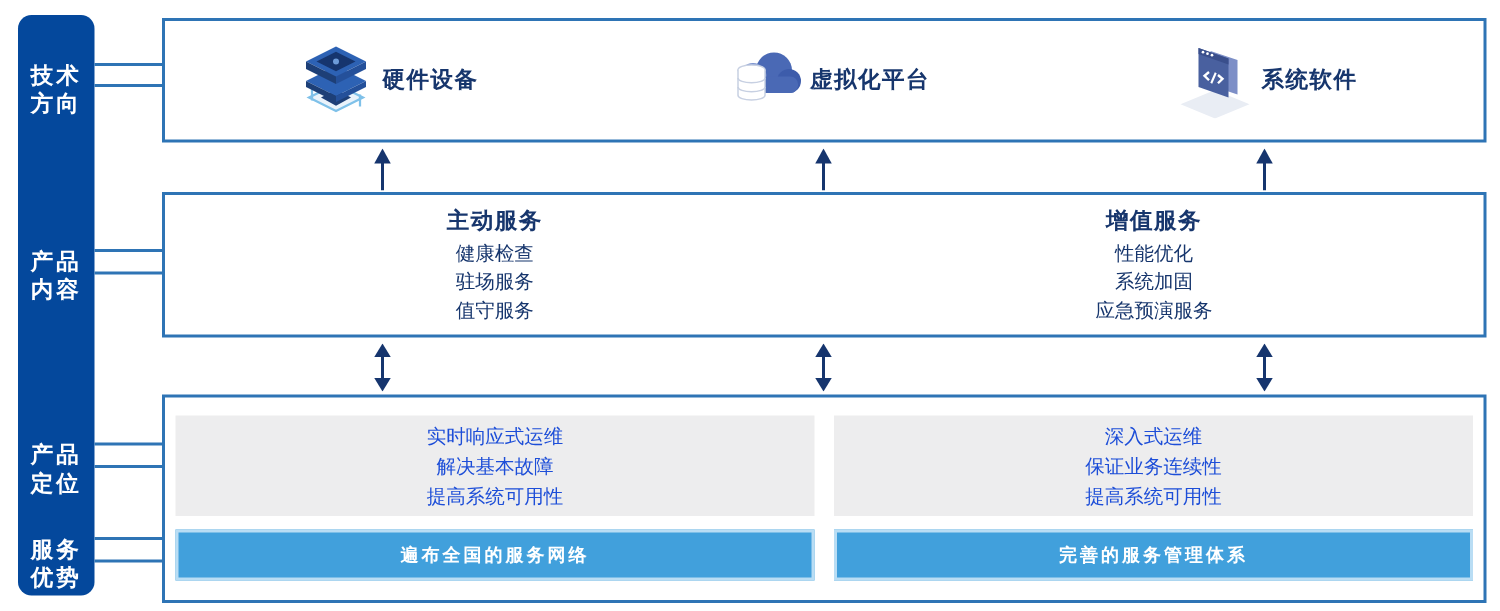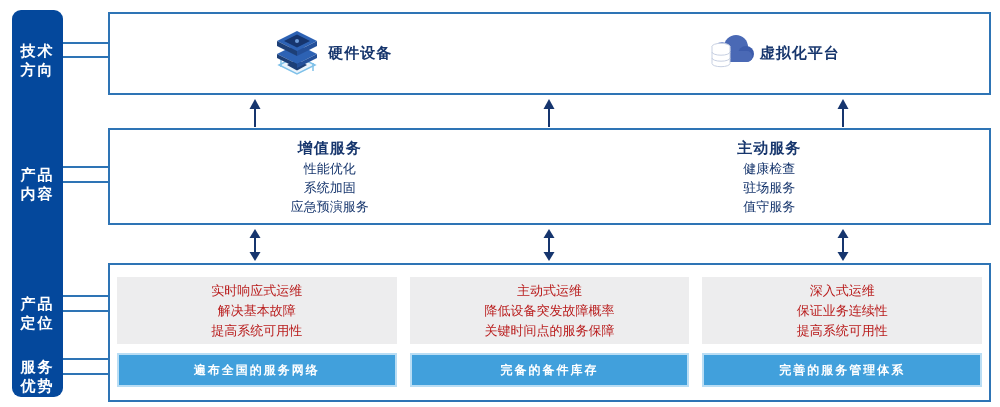--- a/index.html
+++ b/index.html
@@ -32,21 +32,21 @@
 
   
   .svc-col { flex:1; display:flex; flex-direction:column; align-items:center;
     justify-content:center; color:#17366d; }
   .svc-header { font-weight:bold; font-size:15px; line-height:22px; letter-spacing:1px; }
   .svc-item { font-size:13px; line-height:19px; }
 
   
   .pos-col { flex:1; display:flex; flex-direction:column; }
   .pos-panel { background:#ededee; flex:1; display:flex; flex-direction:column;
-    align-items:center; justify-content:center; color:#b91c1c; font-size:13px;
+    align-items:center; justify-content:center; color:#1d4ed8; font-size:13px;
     line-height:20px; margin-bottom:9px; }
   .adv-bar { height:34px; background:#41a0dc; border:2px solid #b9ddf4;
     display:flex; align-items:center; justify-content:center; color:#ffffff;
     font-weight:bold; font-size:12px; letter-spacing:2px; }
 
   
   .arrow { position:absolute; width:14px; }
   .arrow svg { display:block; }
 </style>
 </head>
@@ -109,20 +109,35 @@
         <circle cx="47" cy="25" r="8" fill="#3d5cab"></circle>
         <rect x="16" y="22" width="37" height="11" rx="5" fill="#4a69b5"></rect>
         <ellipse cx="22" cy="17.5" rx="9" ry="3.2" fill="#ffffff" stroke="#c7d0e2" stroke-width="1"></ellipse>
         <path d="M13,17.5 v17 a9,3.2 0 0 0 18,0 v-17" fill="#ffffff" stroke="#c7d0e2" stroke-width="1"></path>
         <path d="M13,23 a9,3.2 0 0 0 18,0" fill="none" stroke="#c7d0e2" stroke-width="1"></path>
         <path d="M13,29 a9,3.2 0 0 0 18,0" fill="none" stroke="#c7d0e2" stroke-width="1"></path>
       </svg>
       <div class="tech-label">虚拟化平台</div>
     </div>
 
+    <div class="tech-col">
+      <svg class="tech-icon" viewBox="0 0 60 50">
+        <polygon points="30,31 53,40.5 30,50 7,40.5" fill="#e9edf4"></polygon>
+        <polygon points="27,5 45,11 45,34 27,28" fill="#7d8fc7"></polygon>
+        <polygon points="19,3 39,10 39,36 19,29" fill="#49609f"></polygon>
+        <polygon points="19,3 39,10 39,14 19,7" fill="#3a4f8c"></polygon>
+        <circle cx="22" cy="5.8" r="0.9" fill="#ffffff"></circle>
+        <circle cx="25" cy="6.8" r="0.9" fill="#ffffff"></circle>
+        <circle cx="28" cy="7.8" r="0.9" fill="#ffffff"></circle>
+        <polyline points="26,19 23,21.5 26,24.5" fill="none" stroke="#ffffff" stroke-width="1.6"></polyline>
+        <polyline points="32,21 35,23.5 32,26.5" fill="none" stroke="#ffffff" stroke-width="1.6"></polyline>
+        <line x1="30.5" y1="19.5" x2="27.5" y2="26.5" stroke="#ffffff" stroke-width="1.4"></line>
+      </svg>
+      <div class="tech-label">系统软件</div>
+    </div>
   </div>
 
   <div class="arrow" style="left:248px; top:99px;">
     <svg width="14" height="28" viewBox="0 0 14 28">
         <polygon points="7,0 1.5,10 12.5,10" fill="#16356e"></polygon>
         <line x1="7" y1="8" x2="7" y2="28" stroke="#16356e" stroke-width="2"></line>
       </svg>
   </div>
   <div class="arrow" style="left:542px; top:99px;">
     <svg width="14" height="28" viewBox="0 0 14 28">
@@ -131,31 +146,31 @@
       </svg>
   </div>
   <div class="arrow" style="left:836px; top:99px;">
     <svg width="14" height="28" viewBox="0 0 14 28">
         <polygon points="7,0 1.5,10 12.5,10" fill="#16356e"></polygon>
         <line x1="7" y1="8" x2="7" y2="28" stroke="#16356e" stroke-width="2"></line>
       </svg>
   </div>
 
   <div class="box box-mid">
+    <div class="svc-col">
+      <div class="svc-header">主动服务</div>
+      <div class="svc-item">健康检查</div>
+      <div class="svc-item">驻场服务</div>
+      <div class="svc-item">值守服务</div>
+    </div>
     <div class="svc-col">
       <div class="svc-header">增值服务</div>
       <div class="svc-item">性能优化</div>
       <div class="svc-item">系统加固</div>
       <div class="svc-item">应急预演服务</div>
-    </div>
-    <div class="svc-col">
-      <div class="svc-header">主动服务</div>
-      <div class="svc-item">健康检查</div>
-      <div class="svc-item">驻场服务</div>
-      <div class="svc-item">值守服务</div>
     </div>
   </div>
 
   <div class="arrow" style="left:248px; top:229px;">
     <svg width="14" height="32" viewBox="0 0 14 32">
         <polygon points="7,0 1.5,9 12.5,9" fill="#16356e"></polygon>
         <polygon points="7,32 1.5,23 12.5,23" fill="#16356e"></polygon>
         <line x1="7" y1="7" x2="7" y2="25" stroke="#16356e" stroke-width="2"></line>
       </svg>
   </div>
@@ -178,28 +193,20 @@
 
     <div class="pos-col">
       <div class="pos-panel">
         <div>实时响应式运维</div>
         <div>解决基本故障</div>
         <div>提高系统可用性</div>
       </div>
       <div class="adv-bar">遍布全国的服务网络</div>
     </div>
 
-    <div class="pos-col">
-      <div class="pos-panel">
-        <div>主动式运维</div>
-        <div>降低设备突发故障概率</div>
-        <div>关键时间点的服务保障</div>
-      </div>
-      <div class="adv-bar">完备的备件库存</div>
-    </div>
 
     <div class="pos-col">
       <div class="pos-panel">
         <div>深入式运维</div>
         <div>保证业务连续性</div>
         <div>提高系统可用性</div>
       </div>
       <div class="adv-bar">完善的服务管理体系</div>
     </div>
 

